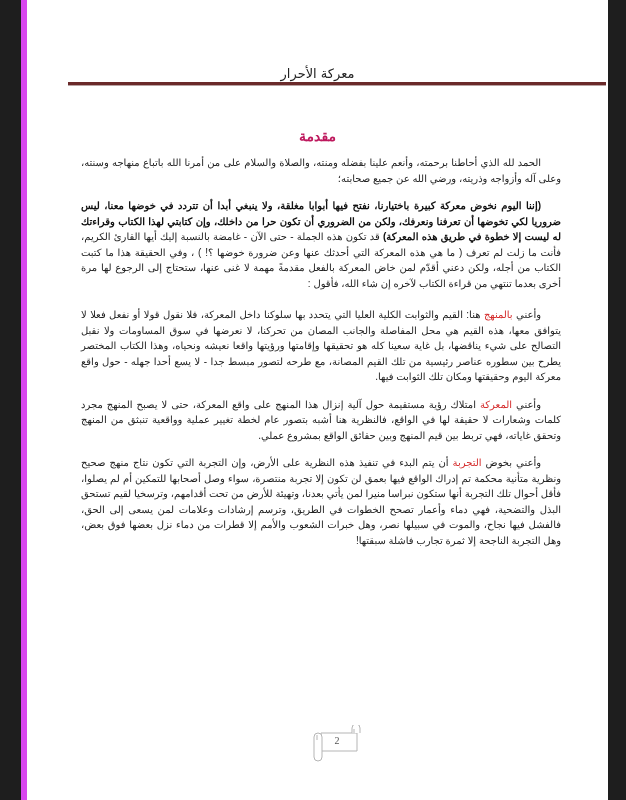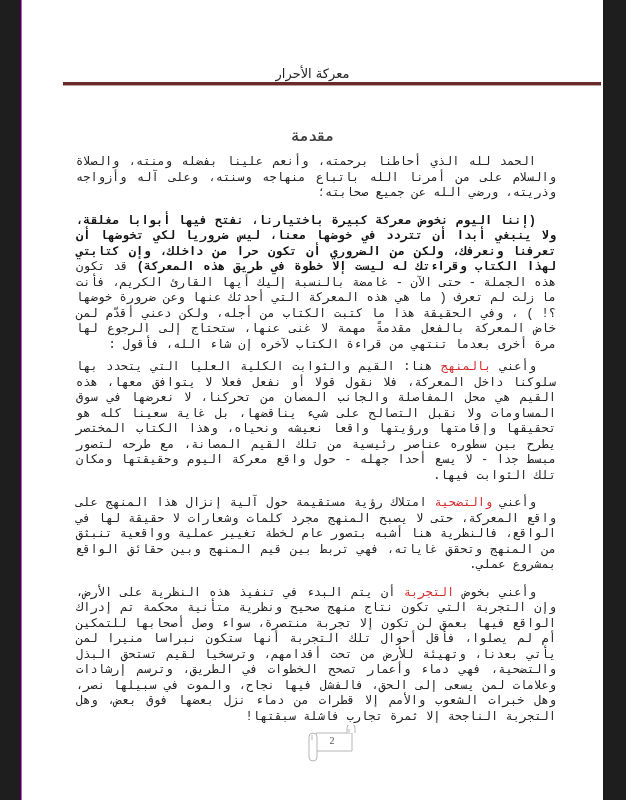--- a/index.html
+++ b/index.html
@@ -6,21 +6,21 @@
     body {
       width: 626px; height: 800px; overflow: hidden;
       background: #1e1e1e;
       position: relative;
     }
     .page {
       position: absolute;
       left: 21px; top: 0;
       width: 581px; height: 800px;
       background: #ffffff;
-      border-left: 1px solid #d946ef;
+      border-left: 6px solid #d946ef;
     }
     .header-title {
       position: absolute;
       left: 0; right: 0; top: 66px;
       text-align: center;
       font-family: "DejaVu Sans", sans-serif;
       font-size: 13px;
       color: #222;
       direction: rtl;
     }
@@ -28,41 +28,41 @@
       position: absolute;
       left: 41px; width: 538px; top: 82px;
       height: 3px;
       background: #6a2a2a;
       border-bottom: 1px solid #b9a3a3;
     }
     .section-title {
       position: absolute;
       left: 0; right: 0; top: 128px;
       text-align: center;
-      font-family: Liberation Mono, monospace;
+      font-family: Liberation Serif, serif;
       font-weight: bold;
       font-size: 14px;
-      color: #404040;
+      color: #be185d;
       direction: rtl;
     }
     .body-text {
       position: absolute;
       left: 54px; width: 480px; top: 155px;
       direction: rtl;
       text-align: justify;
-      font-family: Liberation Mono, monospace;
-      font-size: 12px;
+      font-family: Liberation Sans, sans-serif;
+      font-size: 10px;
       line-height: 15.5px;
       color: #222;
     }
     .body-text p {
       margin: 0 0 12px 0;
       text-indent: 20px;
     }
-    .body-text p.tight { margin-bottom: 7px; }
+    .body-text p.tight { margin-bottom: 16px; }
     .bold { font-weight: bold; color: #111; }
     .red { color: #d42a2a; margin-top: 36px; }
     .page-number-scroll {
       position: absolute;
       left: 285px; top: 725px;
       width: 50px; height: 38px;
     }
     .page-number {
       position: absolute;
       left: 0; right: 0; top: 10px;
@@ -82,21 +82,21 @@
   <div class="section-title">مقدمة</div>
 
   <div class="body-text">
     <p><span>الحمد لله الذي أحاطنا برحمته، وأنعم علينا بفضله ومنته، والصلاة والسلام على من أمرنا الله باتباع منهاجه وسنته، وعلى آله وأزواجه وذريته، ورضي الله عن جميع صحابته؛</span></p>
 
     <p class="tight"><span class="bold">(إننا اليوم نخوض معركة كبيرة باختيارنا، نفتح فيها أبوابا مغلقة، ولا ينبغي أبدا أن تتردد في خوضها معنا، ليس ضروريا لكي تخوضها أن تعرفنا ونعرفك، ولكن من الضروري أن تكون حرا من داخلك، وإن كتابتي لهذا الكتاب وقراءتك له ليست إلا خطوة في طريق هذه المعركة)</span><span> قد تكون هذه الجملة - حتى الآن - غامضة بالنسبة إليك أيها القارئ الكريم، فأنت ما زلت لم تعرف ( ما هي هذه المعركة التي أحدثك عنها وعن ضرورة خوضها ؟! ) ، وفي الحقيقة هذا ما كتبت الكتاب من أجله، ولكن دعني أقدّم لمن خاض المعركة بالفعل مقدمةً مهمة لا غنى عنها، ستحتاج إلى الرجوع لها مرة أخرى بعدما تنتهي من قراءة الكتاب لآخره إن شاء الله، فأقول :</span></p>
 
 
     <p><span>وأعني </span><span class="red">بالمنهج</span><span> هنا: القيم والثوابت الكلية العليا التي يتحدد بها سلوكنا داخل المعركة، فلا نقول قولا أو نفعل فعلا لا يتوافق معها، هذه القيم هي محل المفاصلة والجانب المصان من تحركنا، لا نعرضها في سوق المساومات ولا نقبل التصالح على شيء يناقضها، بل غاية سعينا كله هو تحقيقها وإقامتها ورؤيتها واقعا نعيشه ونحياه، وهذا الكتاب المختصر يطرح بين سطوره عناصر رئيسية من تلك القيم المصانة، مع طرحه لتصور مبسط جدا - لا يسع أحدا جهله - حول واقع معركة اليوم وحقيقتها ومكان تلك الثوابت فيها.</span></p>
 
-    <p><span>وأعني </span><span class="red">والتضحية</span><span> امتلاك رؤية مستقيمة حول آلية إنزال هذا المنهج على واقع المعركة، حتى لا يصبح المنهج مجرد كلمات وشعارات لا حقيقة لها في الواقع، فالنظرية هنا أشبه بتصور عام لخطة تغيير عملية وواقعية تنبثق من المنهج وتحقق غاياته، فهي تربط بين قيم المنهج وبين حقائق الواقع بمشروع عملي.</span></p>
+    <p><span>وأعني </span><span class="red">المعركة</span><span> امتلاك رؤية مستقيمة حول آلية إنزال هذا المنهج على واقع المعركة، حتى لا يصبح المنهج مجرد كلمات وشعارات لا حقيقة لها في الواقع، فالنظرية هنا أشبه بتصور عام لخطة تغيير عملية وواقعية تنبثق من المنهج وتحقق غاياته، فهي تربط بين قيم المنهج وبين حقائق الواقع بمشروع عملي.</span></p>
 
     <p><span>وأعني بخوض </span><span class="red">التجربة</span><span> أن يتم البدء في تنفيذ هذه النظرية على الأرض، وإن التجربة التي تكون نتاج منهج صحيح ونظرية متأنية محكمة تم إدراك الواقع فيها بعمق لن تكون إلا تجربة منتصرة، سواء وصل أصحابها للتمكين أم لم يصلوا، فأقل أحوال تلك التجربة أنها ستكون نبراسا منيرا لمن يأتي بعدنا، وتهيئة للأرض من تحت أقدامهم، وترسخيا لقيم تستحق البذل والتضحية، فهي دماء وأعمار تصحح الخطوات في الطريق، وترسم إرشادات وعلامات لمن يسعى إلى الحق، فالفشل فيها نجاح، والموت في سبيلها نصر، وهل خبرات الشعوب والأمم إلا قطرات من دماء نزل بعضها فوق بعض، وهل التجربة الناجحة إلا ثمرة تجارب فاشلة سبقتها!</span></p>
   </div>
 
   <div class="page-number-scroll">
     <svg width="50" height="38" viewBox="0 0 50 38">
       <g fill="none" stroke="#b5b5b5" stroke-width="1">
         <path d="M9 8 H45 V26 H9 Z" fill="#fff"></path>
         <path d="M40 8 V3 A4 4 0 0 1 48 3 V8" fill="#fff"></path>
         <path d="M42 4 V8"></path>

